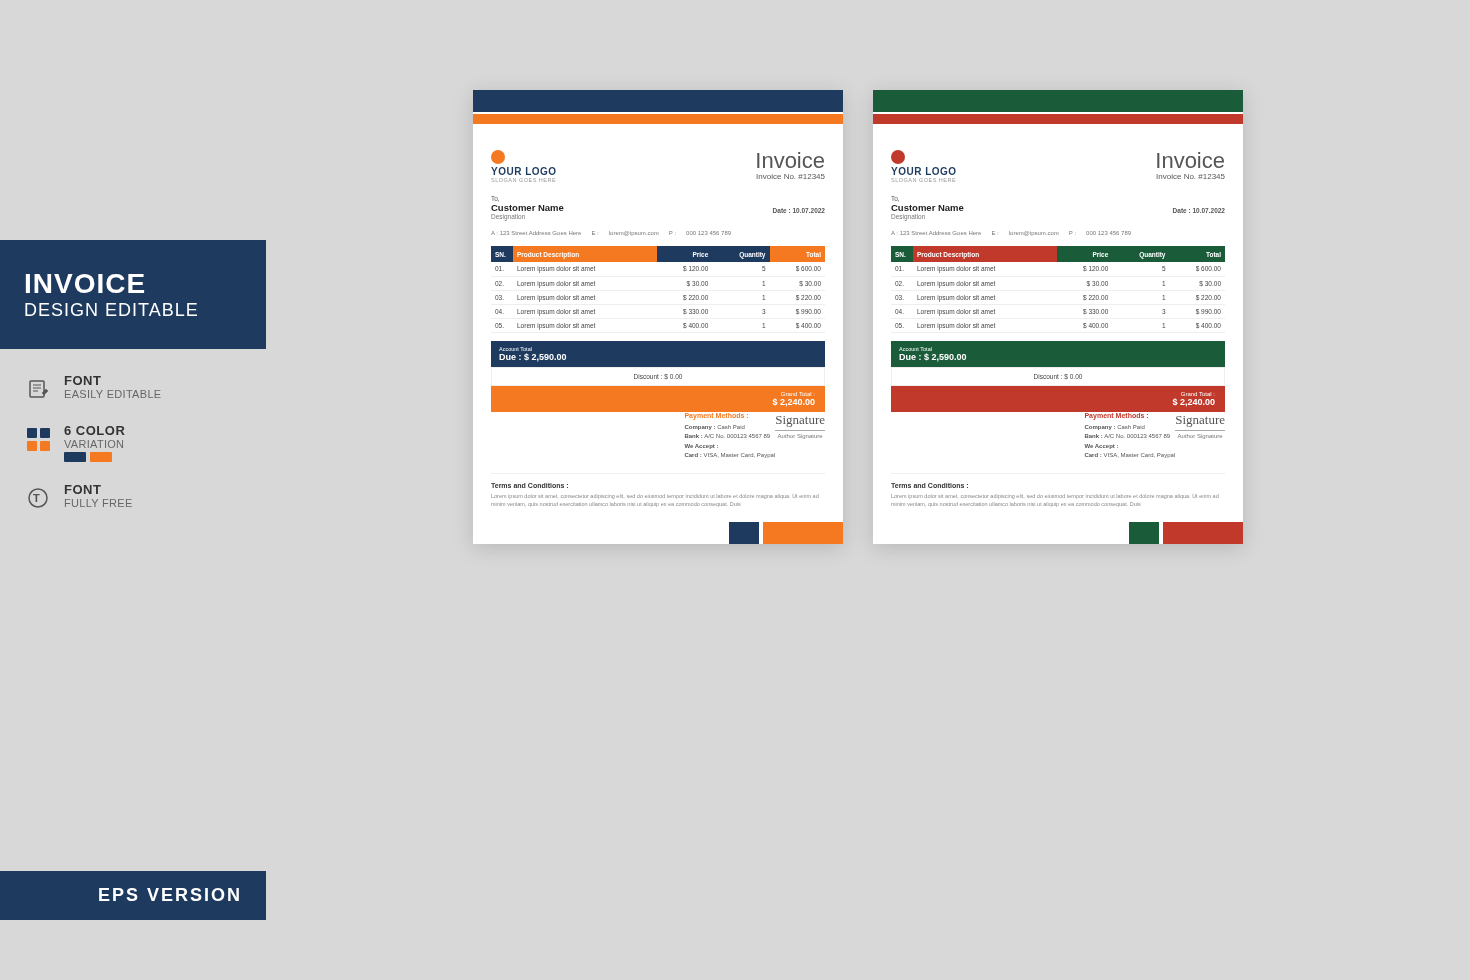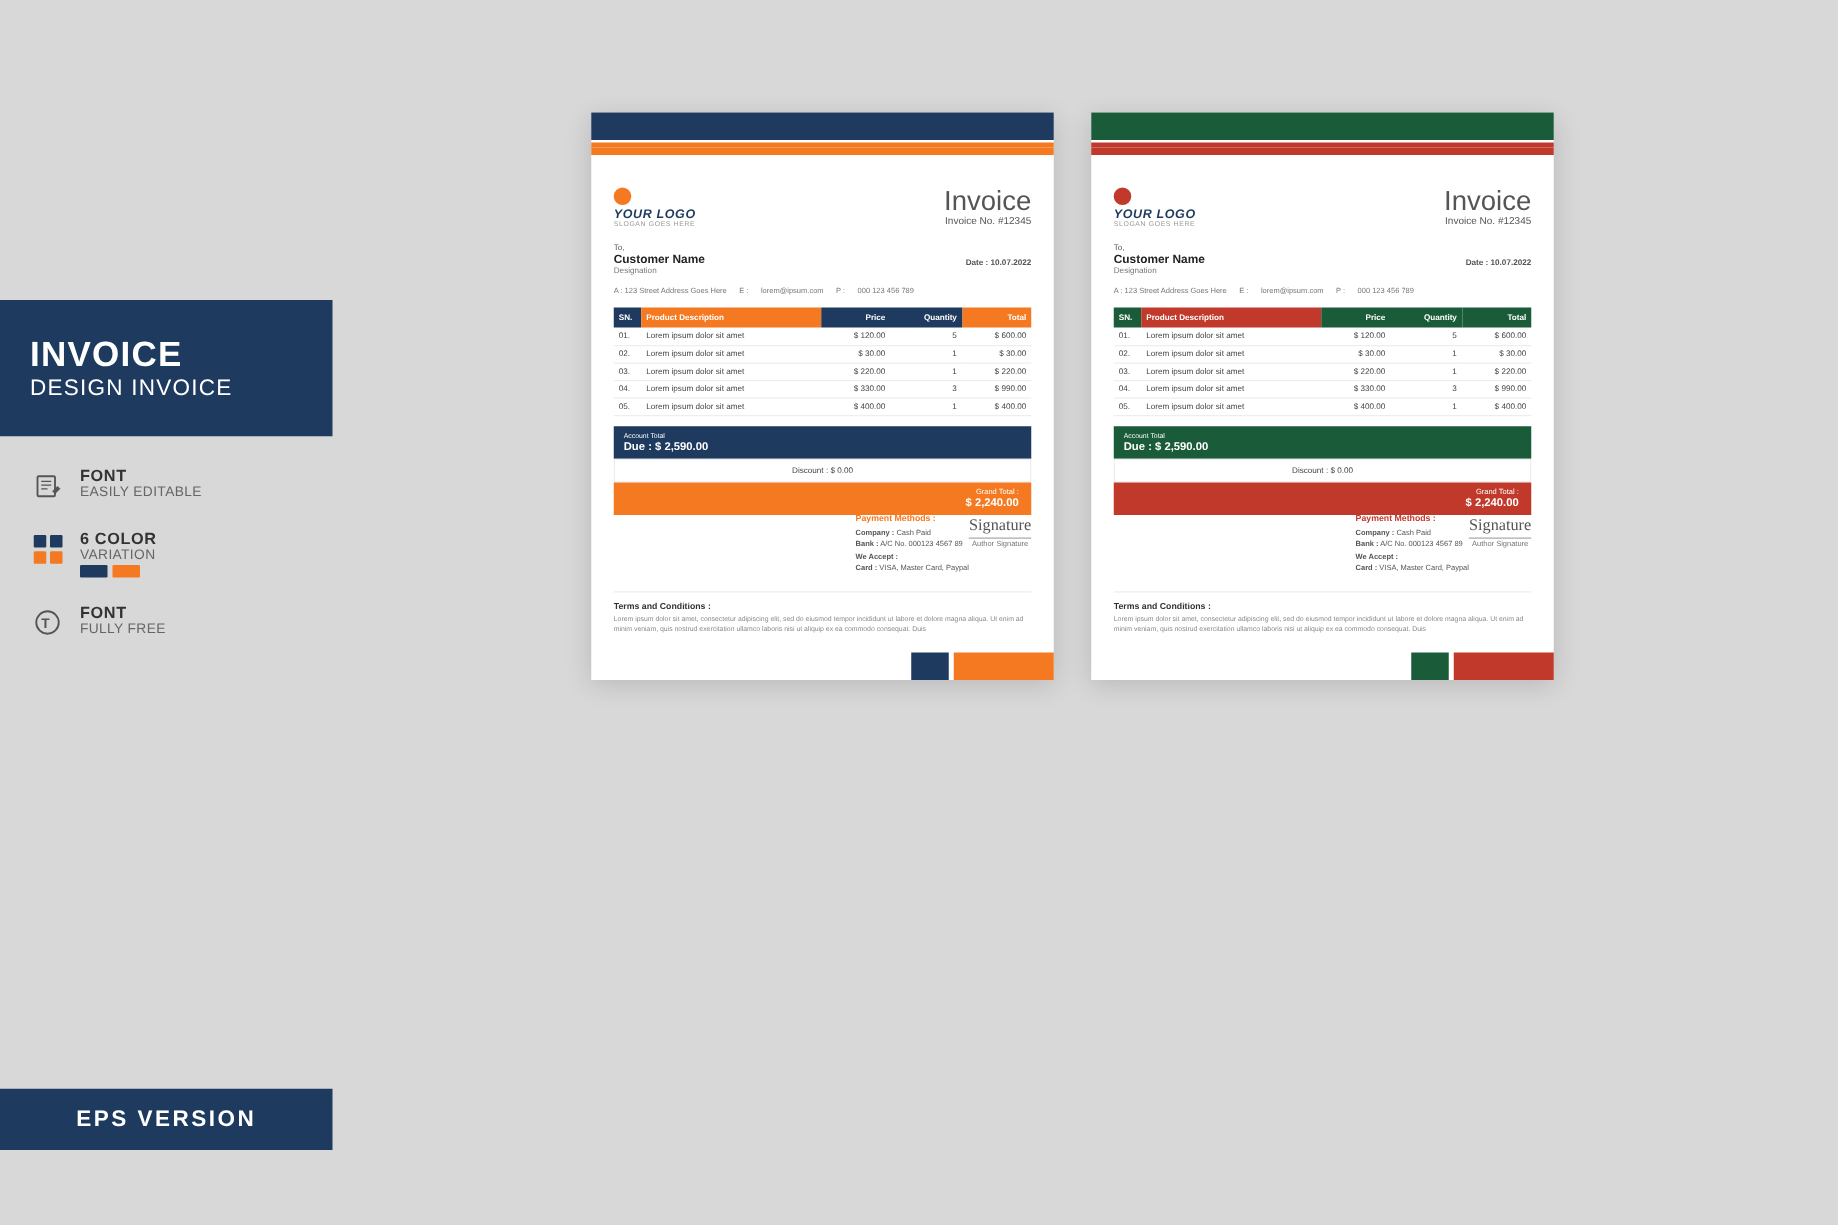--- a/index.html
+++ b/index.html
@@ -96,21 +96,21 @@
       padding: 14px 24px;
       margin-top: auto;
       margin-bottom: 60px;
     }
 
     .sidebar-eps-block .eps-label {
       color: #fff;
       font-size: 18px;
       font-weight: 700;
       letter-spacing: 2px;
-      text-align: center;
+      text-align: right;
     }
 
     
     .main-content {
       flex: 1;
       display: flex;
       gap: 30px;
       padding: 90px 50px 60px 30px;
       justify-content: center;
       align-items: flex-start;
@@ -191,21 +191,20 @@
     }
 
     .logo-circle-blue { background: #f47920; }
     .logo-circle-red { background: #c0392b; }
 
     .logo-text {
       font-size: 10px;
       font-weight: 900;
       color: #1e3a5f;
       letter-spacing: 0.5px;
-      font-style: italic;
     }
 
     .logo-slogan {
       font-size: 5.5px;
       color: #999;
       letter-spacing: 0.5px;
     }
 
     .inv-title-area {
       text-align: right;
@@ -489,21 +488,21 @@
 
     .top-accent-blue { background: #f47920; }
     .top-accent-green { background: #c0392b; }
   </style>
 </head>
 <body>
 
 <aside class="sidebar">
   <div class="sidebar-title-block">
     <div class="title-line1">INVOICE</div>
-    <div class="title-line2">DESIGN INVOICE</div>
+    <div class="title-line2">DESIGN EDITABLE</div>
   </div>
 
   <div class="sidebar-features">
 
     <div class="feature-item">
       <div class="feature-icon">
         <svg width="22" height="22" viewBox="0 0 22 22" fill="none">
           <rect x="3" y="3" width="14" height="16" rx="1" stroke="#555" stroke-width="1.5" fill="none"></rect>
           <line x1="6" y1="7" x2="14" y2="7" stroke="#555" stroke-width="1"></line>
           <line x1="6" y1="10" x2="14" y2="10" stroke="#555" stroke-width="1"></line>

